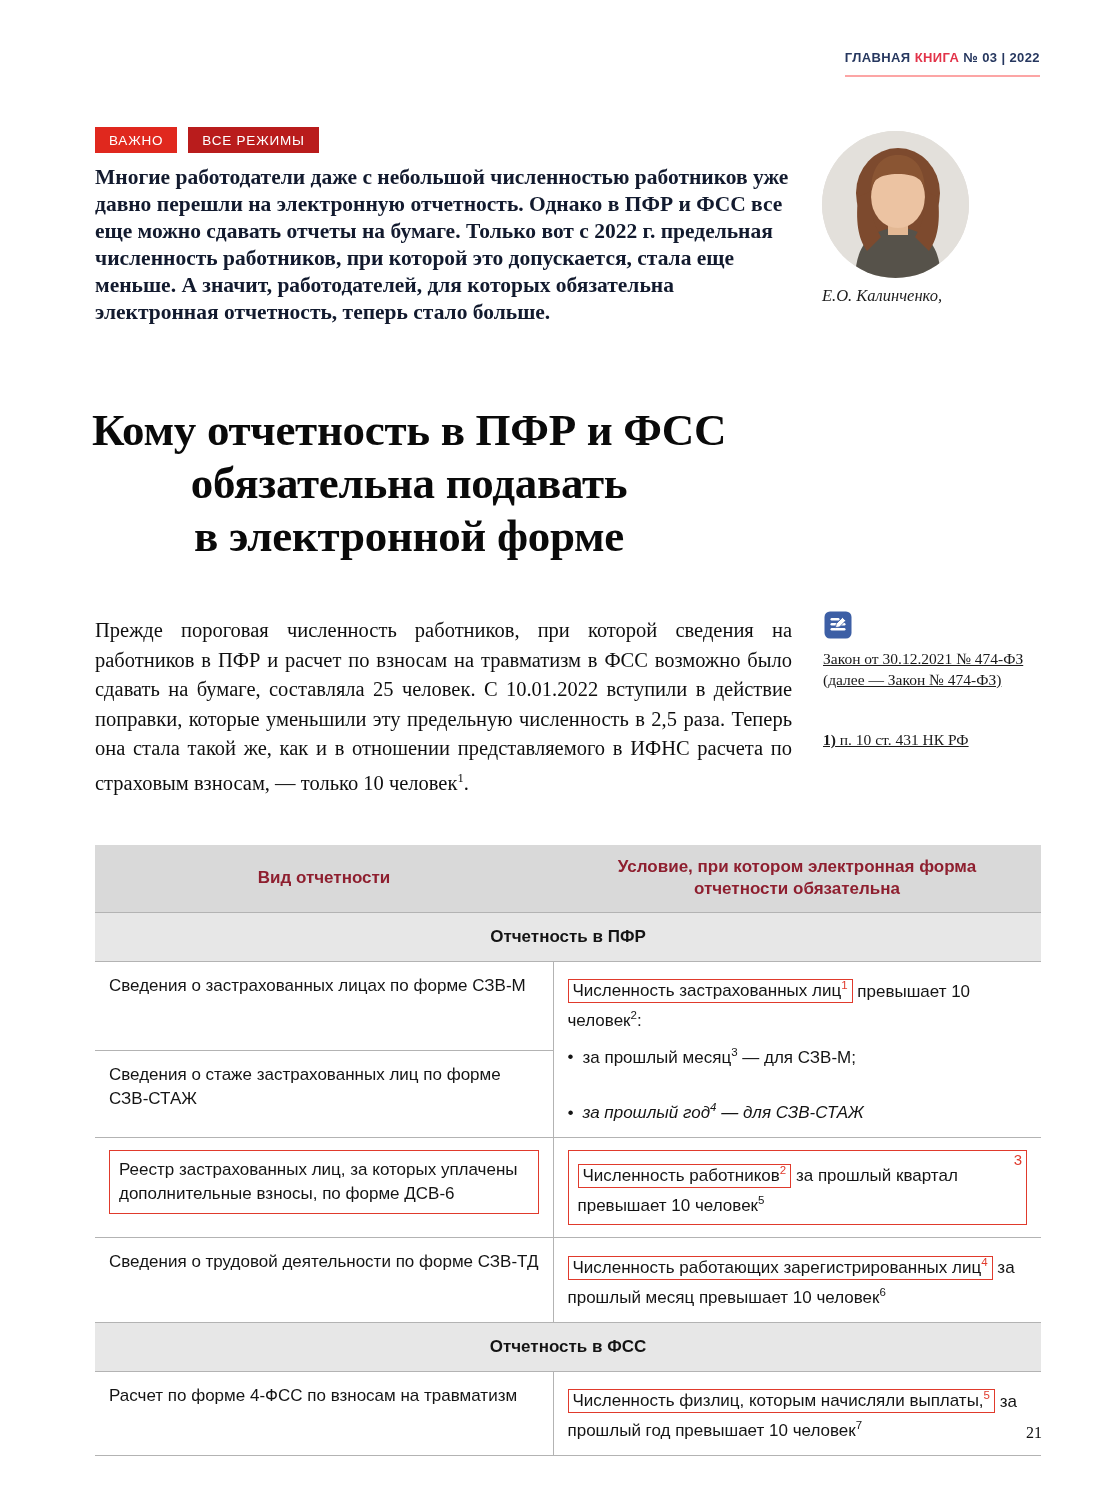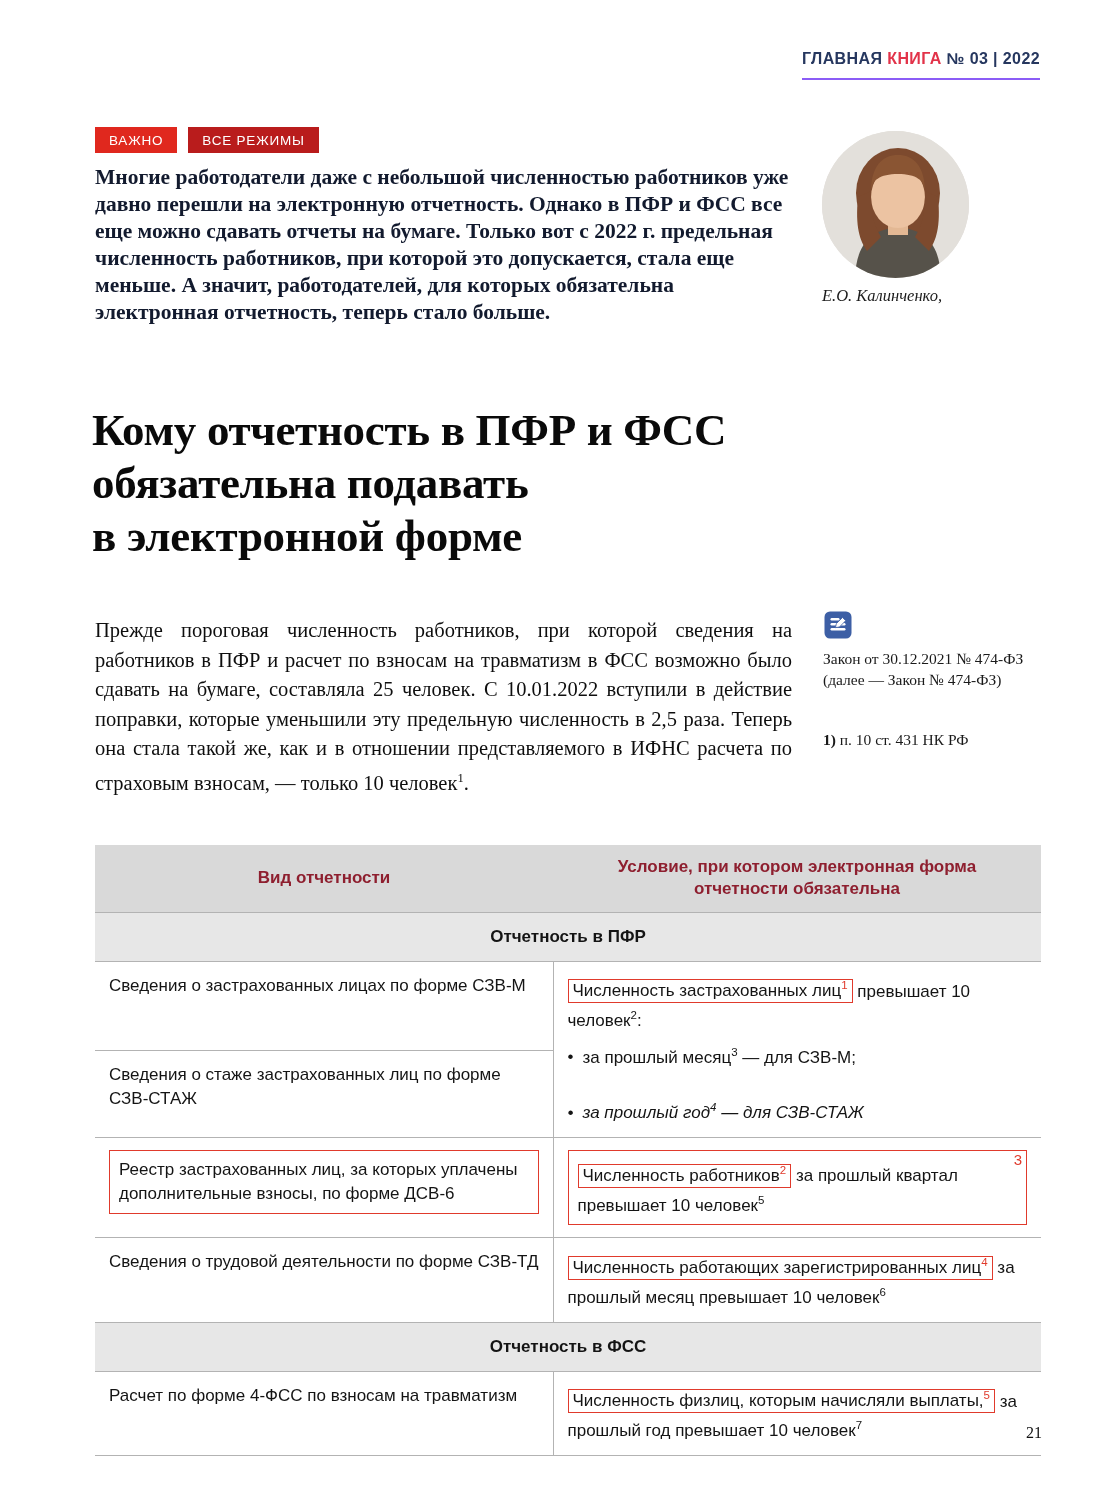--- a/index.html
+++ b/index.html
@@ -2,22 +2,22 @@
 <html><head>
 <meta charset="utf-8">
 <style>
   * { margin:0; padding:0; box-sizing:border-box; }
   html, body { background:#ffffff; }
   .page { position:relative; width:1104px; height:1500px; background:#fff;
           font-family:"Liberation Serif", serif; color:#111; overflow:hidden; }
 
   
   .masthead { position:absolute; top:50px; right:64px; padding-bottom:10px;
-              border-bottom:2px solid #8b5cf6; font-family:"Liberation Sans", sans-serif;
-              font-weight:700; font-size:16px; letter-spacing:0.4px; color:#26375f; }
+              border-bottom:2px solid #fca5a5; font-family:"Liberation Sans", sans-serif;
+              font-weight:700; font-size:13px; letter-spacing:0.4px; color:#26375f; }
   .masthead .brand-red { color:#e23349; }
 
   
   .badges { position:absolute; left:95px; top:127px; display:flex; gap:11px;
             font-family:"Liberation Sans", sans-serif; }
   .badge { color:#fff; font-weight:400; font-size:13.5px; letter-spacing:0.8px; padding:6px 14px 5px; }
   .badge-important { background:#e0281e; }
   .badge-modes { background:#b91c1c; }
 
   
@@ -26,30 +26,30 @@
 
   
   .avatar { position:absolute; left:822px; top:131px; width:147px; height:147px;
             border-radius:50%; overflow:hidden; background:#e3e0db; }
   .author { position:absolute; left:822px; top:285px; width:220px; font-style:italic;
             font-size:16.5px; line-height:21.5px; color:#1b1b1b; }
 
   
   .headline { position:absolute; left:92px; top:404px; font-weight:700; font-size:45px;
               line-height:53px; color:#0a0a0a; letter-spacing:-0.3px; }
-  .headline span { display:block; }
+  .headline span { display:block;text-align:center; }
 
   
   .intro { position:absolute; left:95px; top:616px; width:697px; font-size:20.5px;
            line-height:29.5px; text-align:justify; color:#0e0e0e; }
   .intro sup { font-size:12.5px; }
 
   
   .side-note { position:absolute; left:823px; top:610px; width:228px; font-size:15.5px;
-               line-height:20.5px; color:#1a1a1a; }
+               line-height:20.5px; color:#1a1a1a;text-decoration:underline; }
   .doc-icon { display:block; margin-bottom:9px; }
   .footnotes { margin-top:40px; }
   .footnote { margin-bottom:3px; }
   .fn-num { font-weight:700; }
 
   
   table.report { position:absolute; left:95px; top:845px; width:946px; border-collapse:collapse;
                  font-family:"Liberation Sans", sans-serif; font-size:17px; color:#141414;
                  border-bottom:1px solid #b3b3b3; }
   table.report th { background:#d9d9d9; color:#8e1f2f; font-weight:700; text-align:center;

